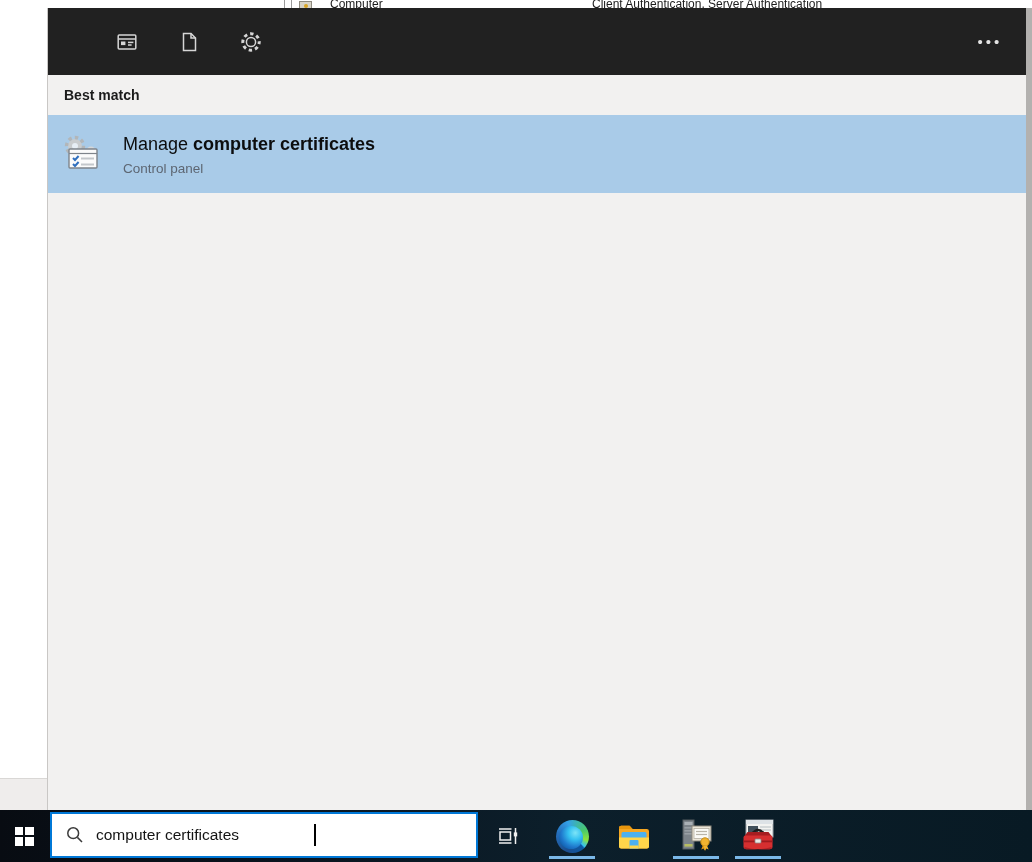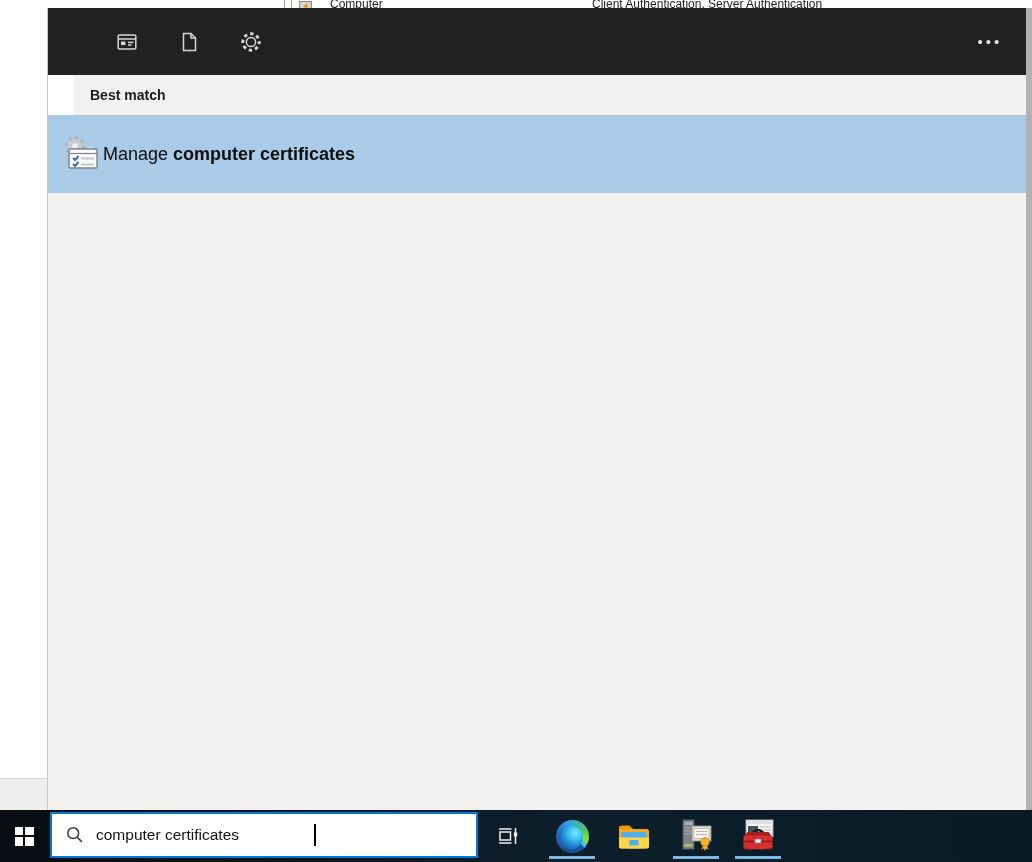--- a/index.html
+++ b/index.html
@@ -22,26 +22,26 @@
 
   
   .bg-right-edge { position:absolute; left:1026px; top:8px; width:6px; height:802px; background:#b3b1af; }
 
   
   .flyout { position:absolute; left:48px; top:8px; width:978px; height:802px; display:flex; flex-direction:column; box-shadow:-1px 0 0 #c9c7c5; }
   .flyout-header { height:67px; background:#212121; display:flex; align-items:center; padding-left:66px; gap:36px; position:relative; flex:0 0 auto; }
   .filter-btn { width:26px; height:26px; display:flex; align-items:center; justify-content:center; cursor:pointer; }
   .more-btn { position:absolute; right:14px; top:0; height:67px; width:44px; display:flex; align-items:center; justify-content:center; color:#e3e3e3; font-size:15px; letter-spacing:3px; cursor:pointer; }
 
-  .section-band { height:40px; background:#f2f1f0; display:flex; align-items:center; padding-left:16px; flex:0 0 auto;margin-left:26px; }
+  .section-band { height:40px; background:#f2f1f0; display:flex; align-items:center; padding-left:16px; flex:0 0 auto; }
   .section-title { font-size:14px; font-weight:700; color:#1b1b1b; }
 
   .result-row { height:78px; background:#a9cbe8; display:flex; align-items:center; padding-left:13px; flex:0 0 auto; cursor:pointer; }
   .result-icon { width:42px; height:42px; flex:0 0 auto; }
-  .result-text { display:flex; flex-direction:column; }
+  .result-text { margin-left:20px; display:flex; flex-direction:column; }
   .result-title { font-size:18px; color:#0c0d0e; line-height:24px; }
   .result-title .bold { font-weight:700; }
   .result-sub { font-size:13.5px; color:#5d6672; margin-top:5px; }
 
   .flyout-body { flex:1 1 auto; background:#f2f1f0; }
 
   
   .taskbar { position:absolute; left:0; top:810px; width:1032px; height:52px;
     background:linear-gradient(90deg,#080c12 0%,#0a1520 30%,#0c1f2b 55%,#081a24 100%); }
   .start-btn { position:absolute; left:0; top:0; width:48px; height:52px; display:flex; align-items:center; justify-content:center; cursor:pointer; }
@@ -117,20 +117,21 @@
       <circle cx="30" cy="18" r="4.5" fill="#d4d7d9"></circle>
       <rect x="8" y="16" width="28" height="19" rx="1" fill="#fbfbfb" stroke="#7e848b" stroke-width="1.4"></rect>
       <line x1="8" y1="20.5" x2="36" y2="20.5" stroke="#7e848b" stroke-width="1.2"></line>
       <path d="M12 25 l2 2 l3.6 -4" fill="none" stroke="#2f6fbe" stroke-width="2"></path>
       <path d="M12 31 l2 2 l3.6 -4" fill="none" stroke="#2f6fbe" stroke-width="2"></path>
       <line x1="20" y1="25.5" x2="33" y2="25.5" stroke="#c3c7cb" stroke-width="2"></line>
       <line x1="20" y1="31.5" x2="33" y2="31.5" stroke="#c3c7cb" stroke-width="2"></line>
     </svg>
     <div class="result-text">
       <div class="result-title"><span>Manage </span><span class="bold">computer certificates</span></div>
+      <div class="result-sub">Control panel</div>
     </div>
   </div>
 
   <div class="flyout-body"></div>
 </div>
 
 <div class="taskbar">
 
   <div class="start-btn">
     <div class="win-logo">

